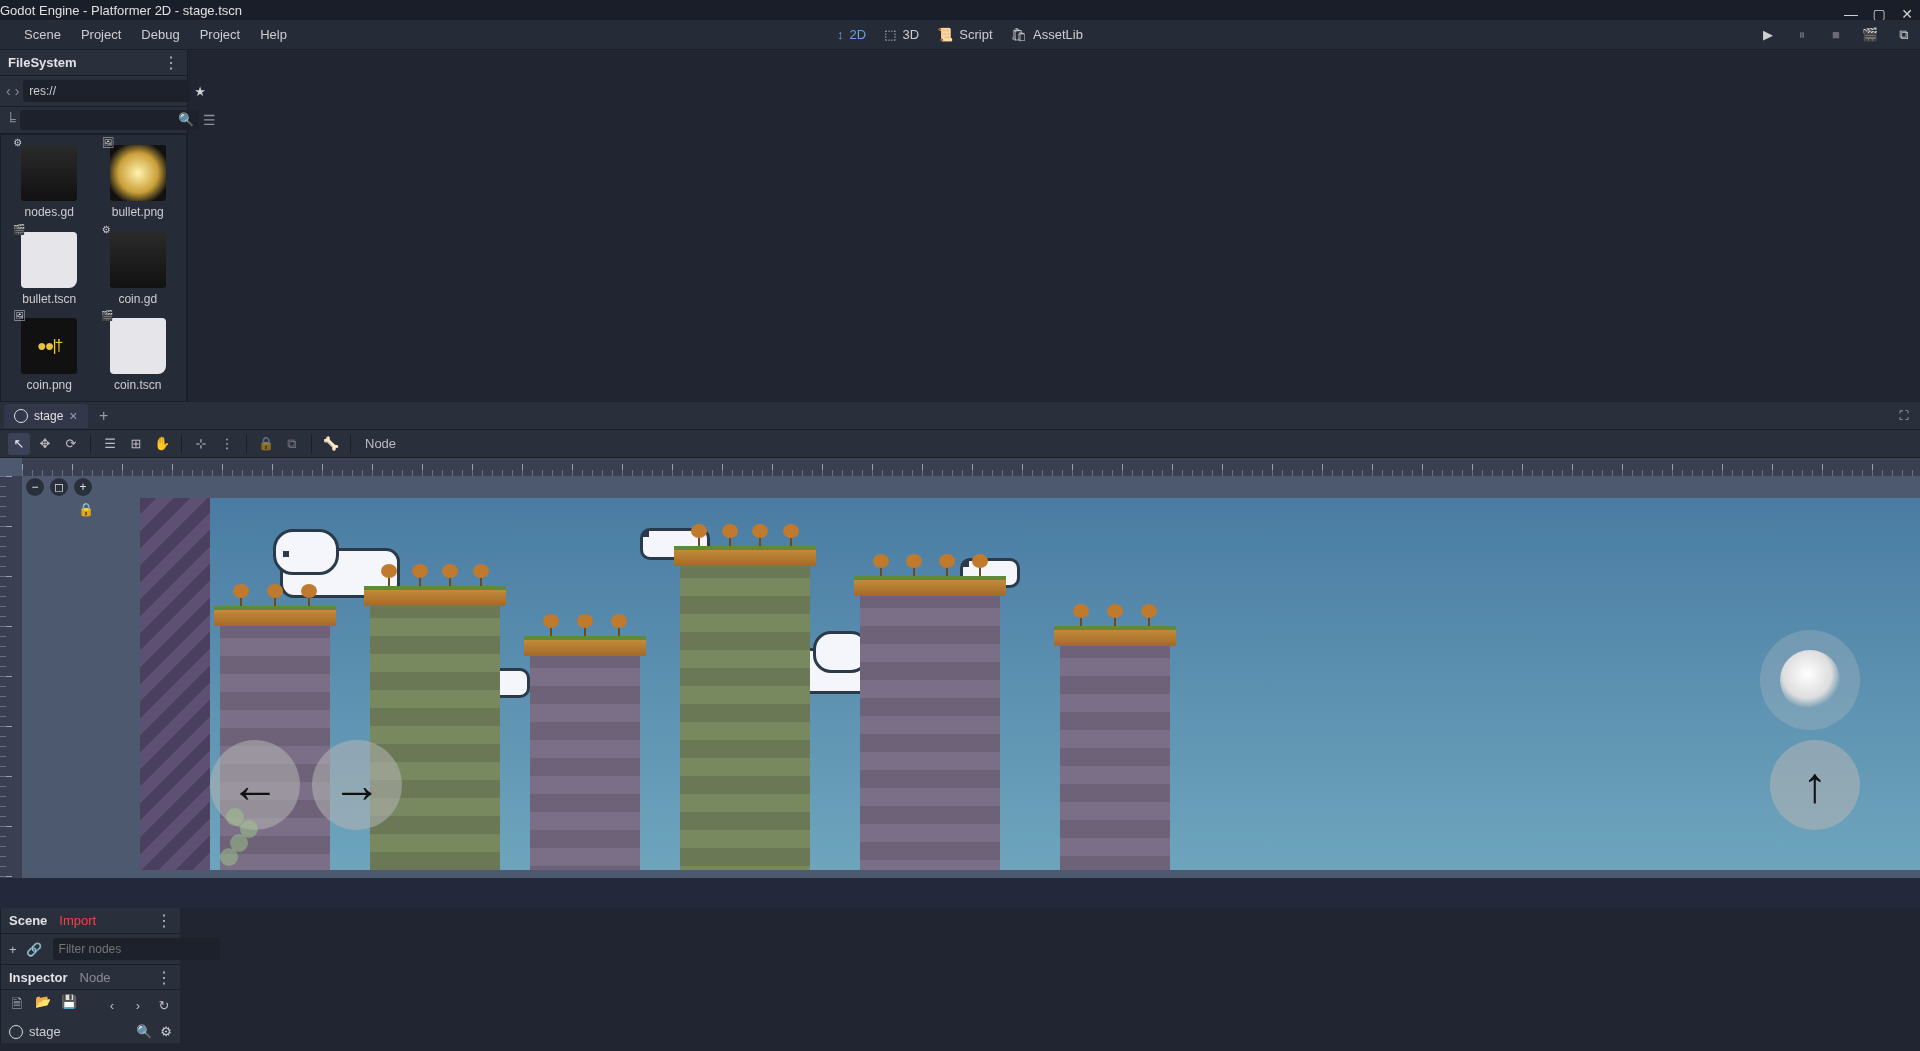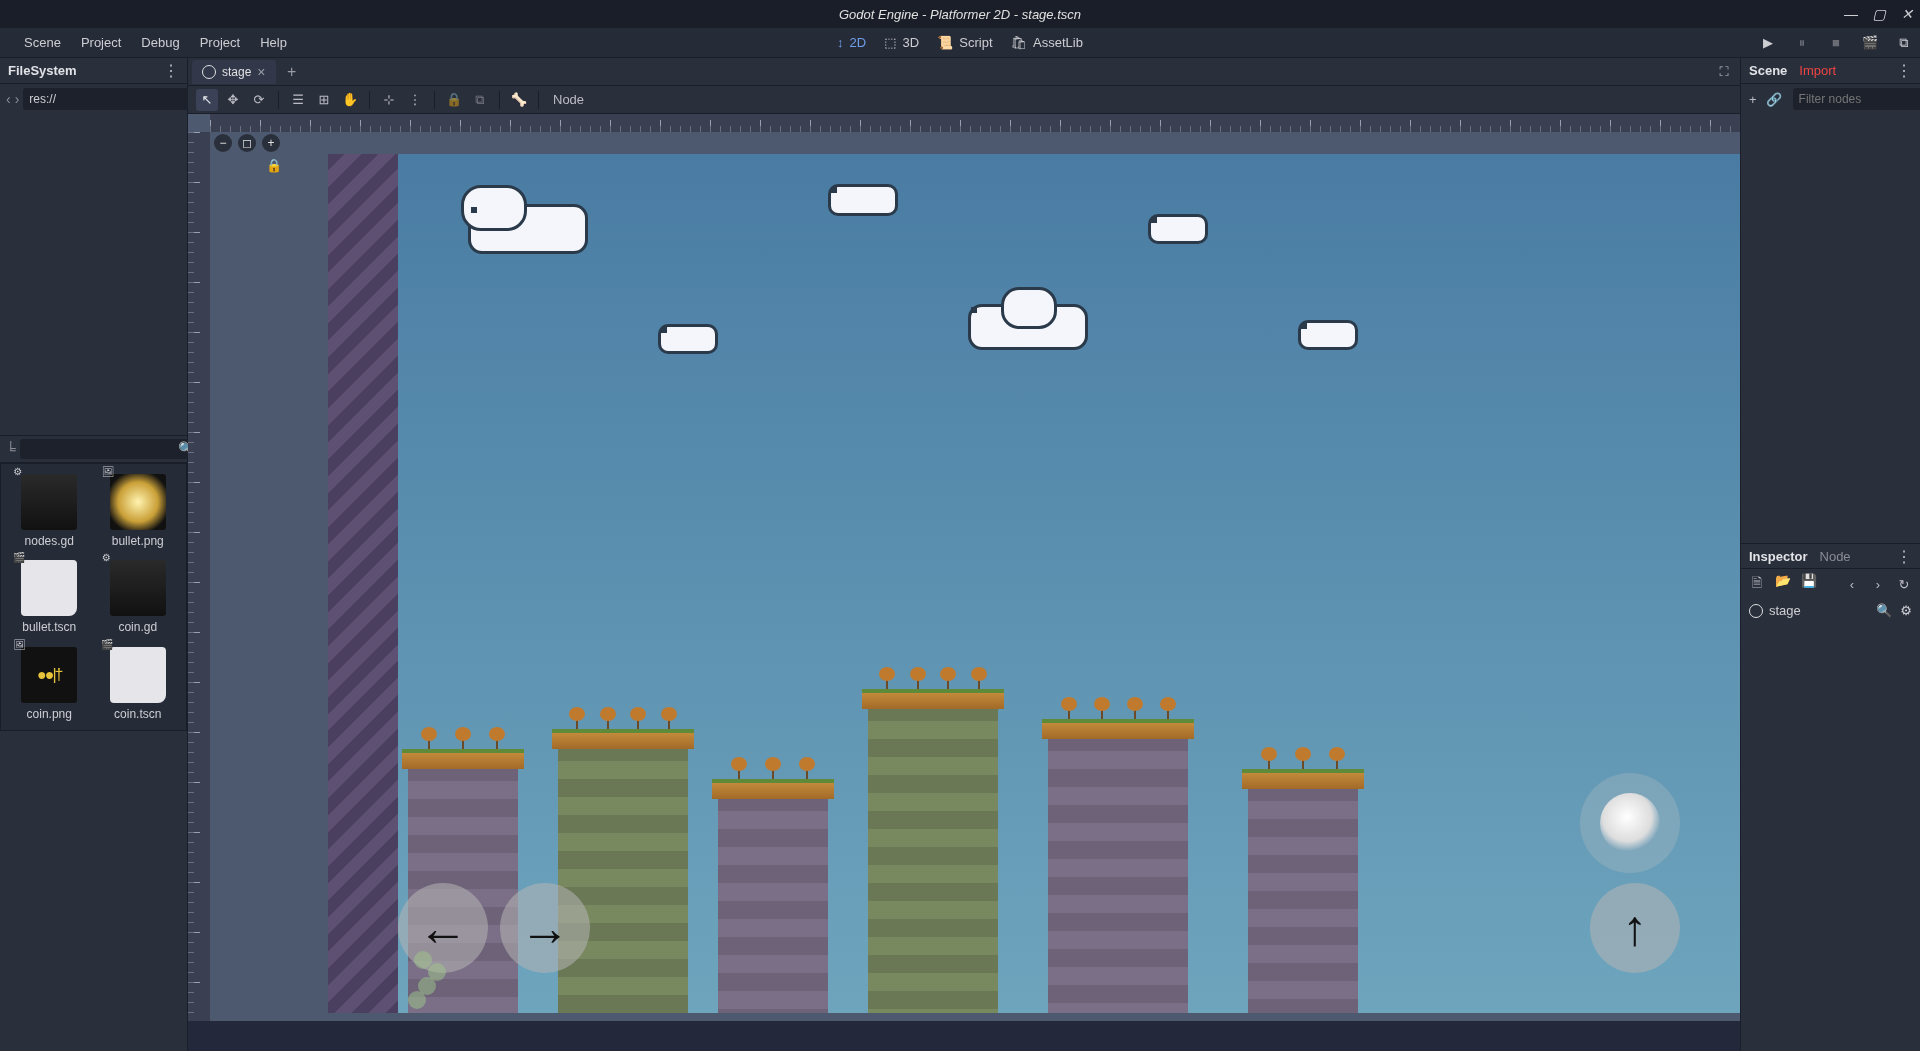--- a/index.html
+++ b/index.html
@@ -7,27 +7,25 @@
   font-family: -apple-system, "Segoe UI", Arial, sans-serif;
   font-size: 13px;
   color: #cdced2;
   background: #202531;
   width: 1920px;
   height: 1051px;
   overflow: hidden;
   user-select: none;
 }
 .titlebar {
-  height: 28px;
+  height: 20px;
   background: #1a1e28;
   display: flex;
   align-items: center;
-  justify-content: center;
   position: relative;
-  font-style: italic;
 }
 .titlebar .title { font-size: 13px; color: #e0e0e0; }
 .win-controls {
   position: absolute;
   right: 6px;
   top: 0;
   height: 28px;
   display: flex;
   align-items: center;
   gap: 14px;
@@ -60,20 +58,21 @@
   right: 8px;
   display: flex;
   align-items: center;
   gap: 18px;
 }
 .play-icons span { width:16px; height:16px; display:inline-flex; align-items:center; justify-content:center; color:#cdced2; cursor:pointer; }
 
 .main {
   display: flex;
   height: calc(1051px - 28px - 30px);
+  flex-direction: column;
 }
 .col {
   display: flex;
   flex-direction: column;
   background: #2a2f3c;
 }
 .left { width: 188px; border-right: 1px solid #1a1e28; }
 .right { width: 180px; border-left: 1px solid #1a1e28; display:flex; flex-direction:column;}
 .center { flex: 1; display: flex; flex-direction: column; }
 

